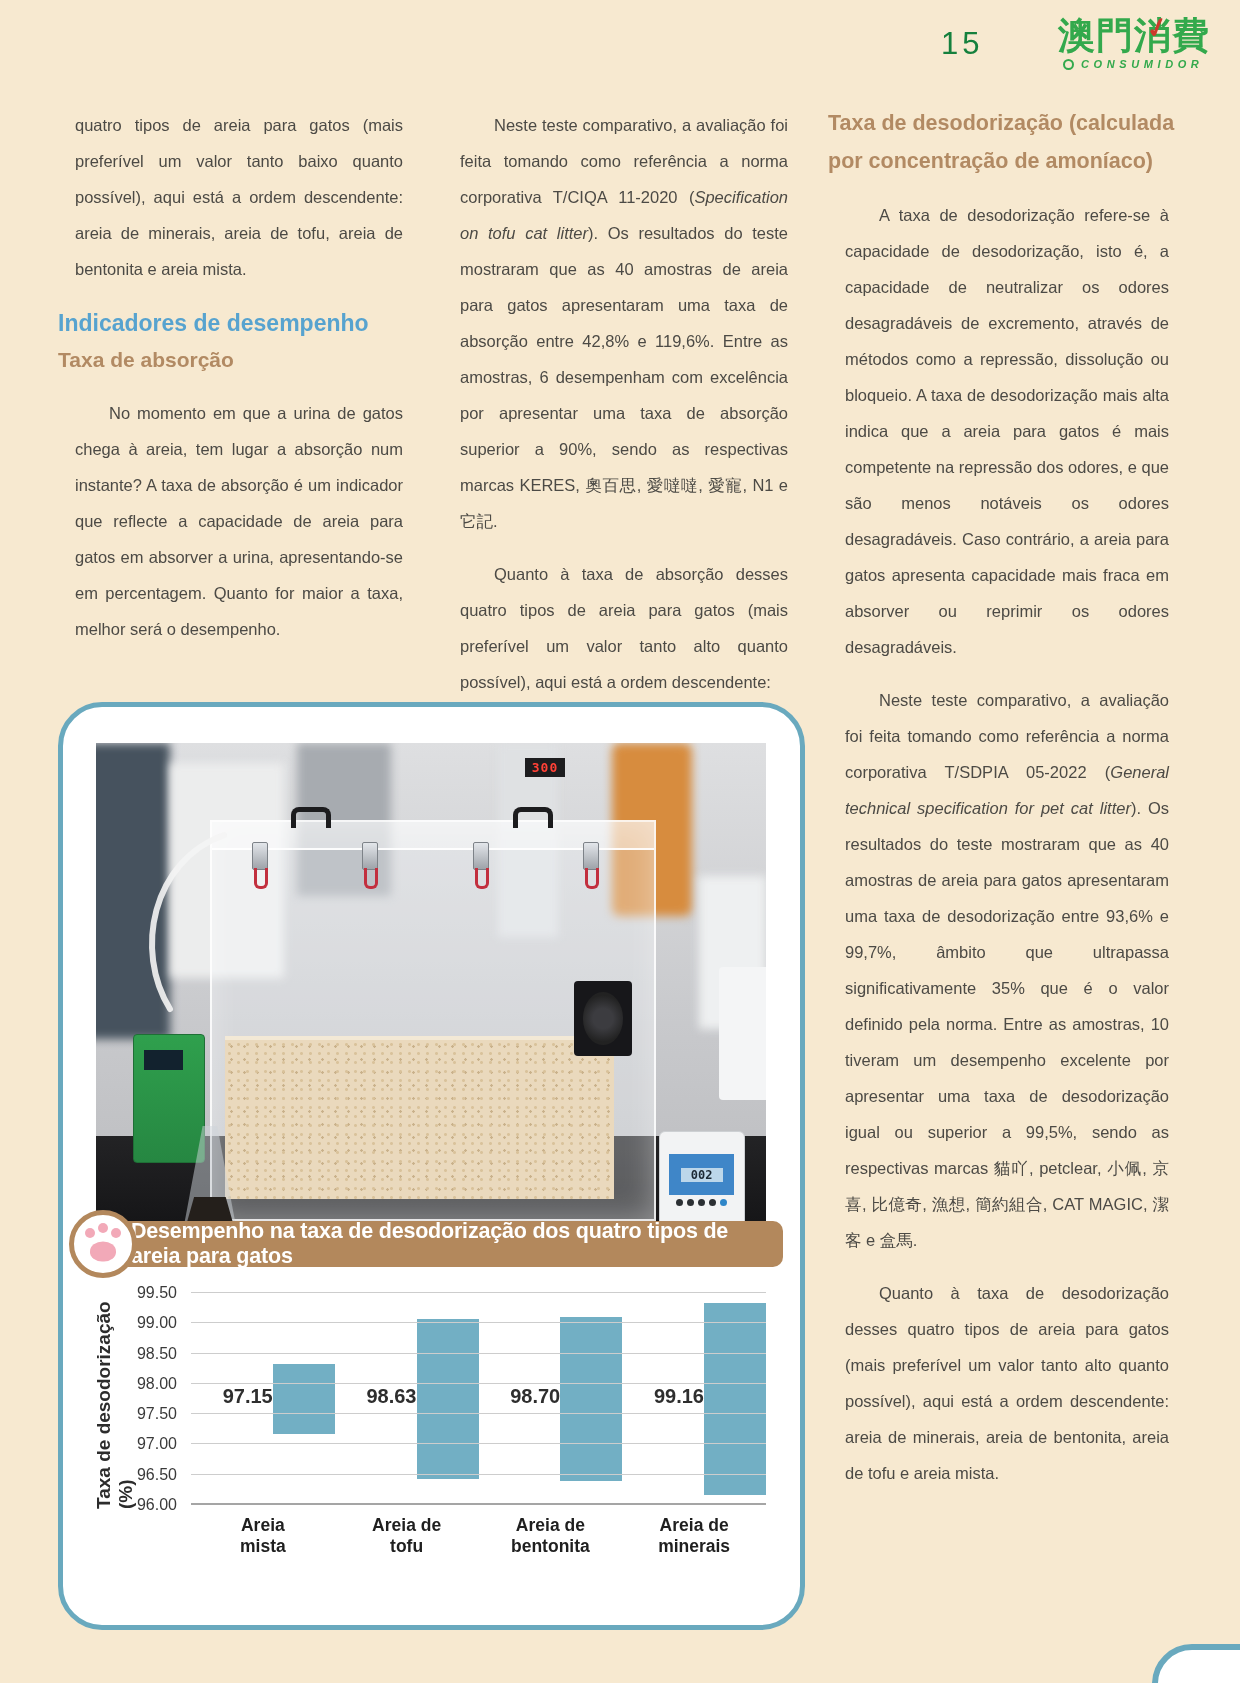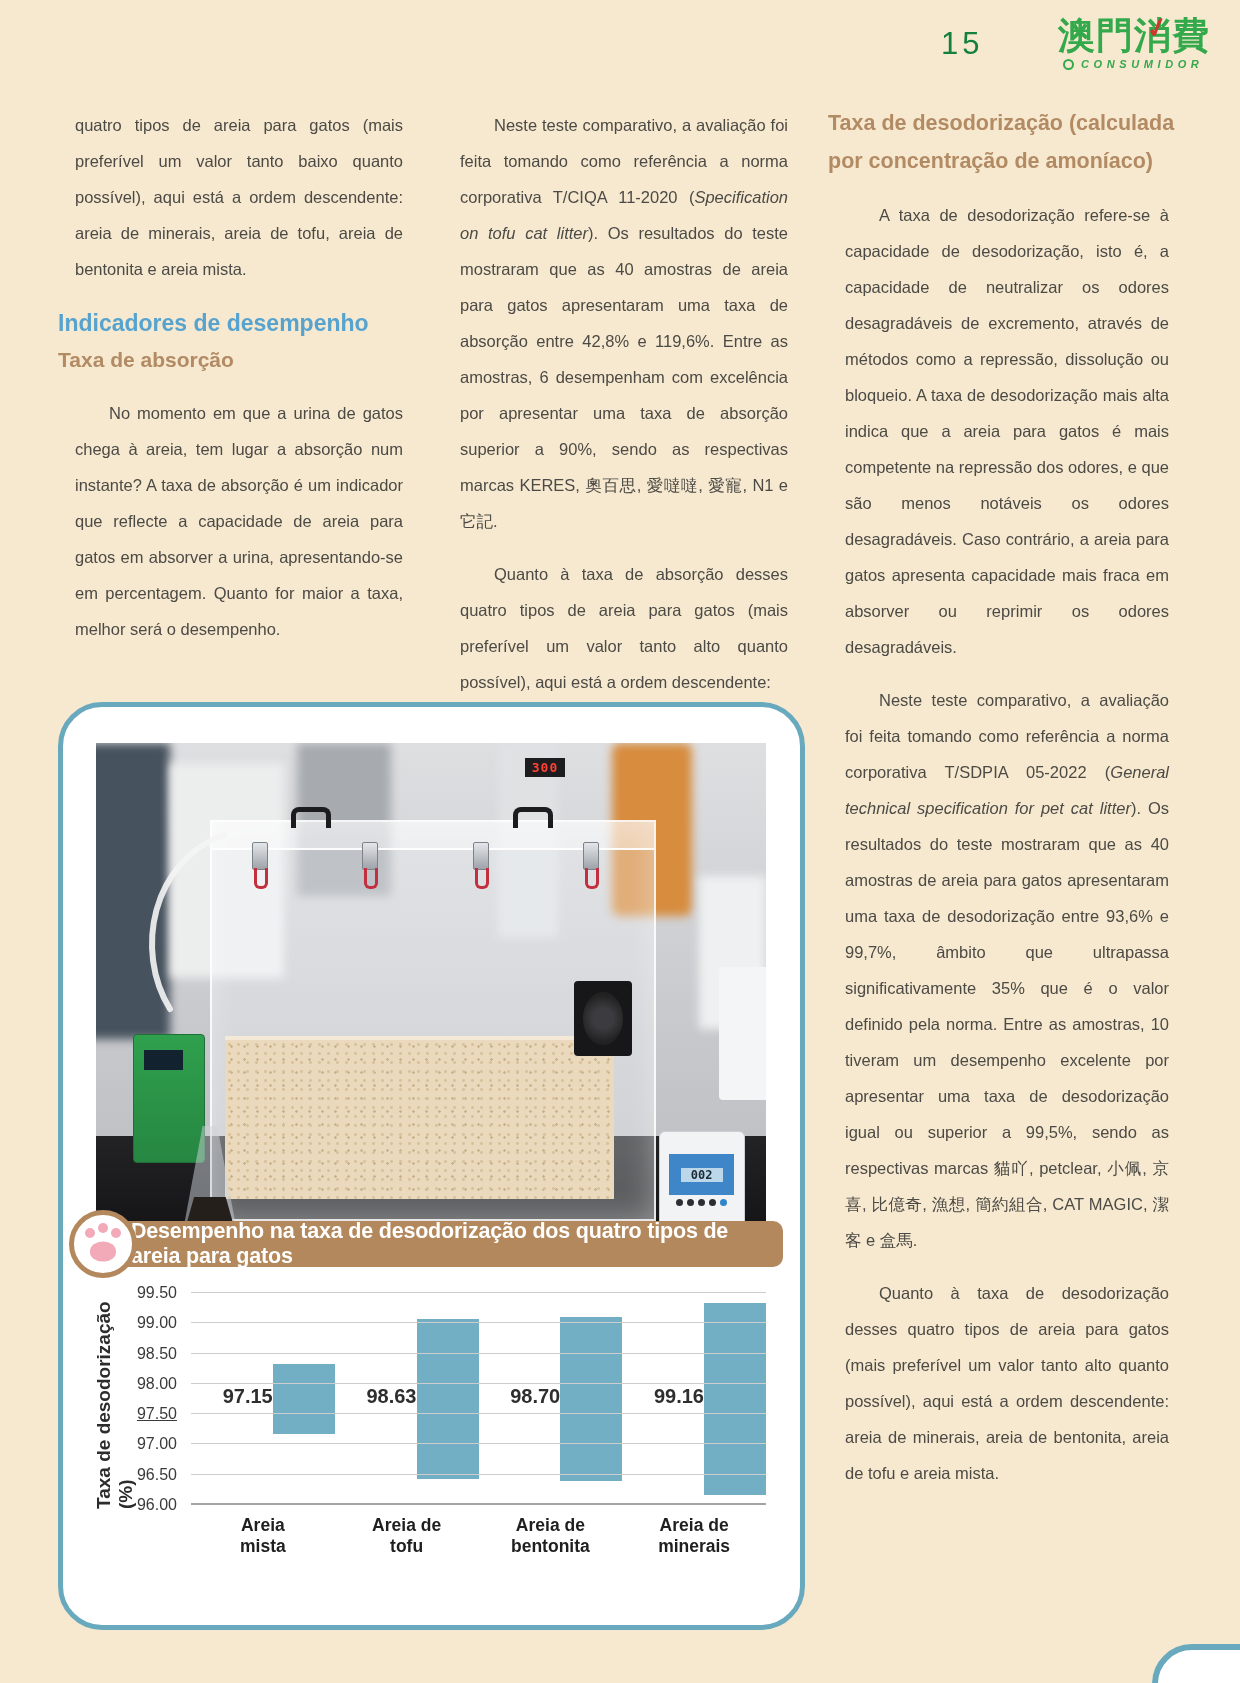--- a/index.html
+++ b/index.html
@@ -225,21 +225,21 @@
         </div>
     <div class="gridline" style="bottom: 100%;"></div>
         <div class="ytick" style="bottom: calc(100% - 9px);">99.50</div>
         <div class="gridline" style="bottom: 85.7143%;"></div>
         <div class="ytick" style="bottom: calc(85.7143% - 9px);">99.00</div>
         <div class="gridline" style="bottom: 71.4286%;"></div>
         <div class="ytick" style="bottom: calc(71.4286% - 9px);">98.50</div>
         <div class="gridline" style="bottom: 57.1429%;"></div>
         <div class="ytick" style="bottom: calc(57.1429% - 9px);">98.00</div>
         <div class="gridline" style="bottom: 42.8571%;"></div>
-        <div class="ytick" style="bottom: calc(42.8571% - 9px); text-decoration: underline;">97.50</div>
+        <div class="ytick" style="bottom: calc(42.8571% - 9px);">97.50</div>
         <div class="gridline" style="bottom: 28.5714%;"></div>
         <div class="ytick" style="bottom: calc(28.5714% - 9px);">97.00</div>
         <div class="gridline" style="bottom: 14.2857%;"></div>
         <div class="ytick" style="bottom: calc(14.2857% - 9px);">96.50</div>
         <div class="gridline baseline" style="bottom: 0%;"></div>
         <div class="ytick" style="bottom: calc(0% - 9px);">96.00</div>
       </div>
     <div class="x-labels">
         <div class="x-label">Areia
 mista</div>

